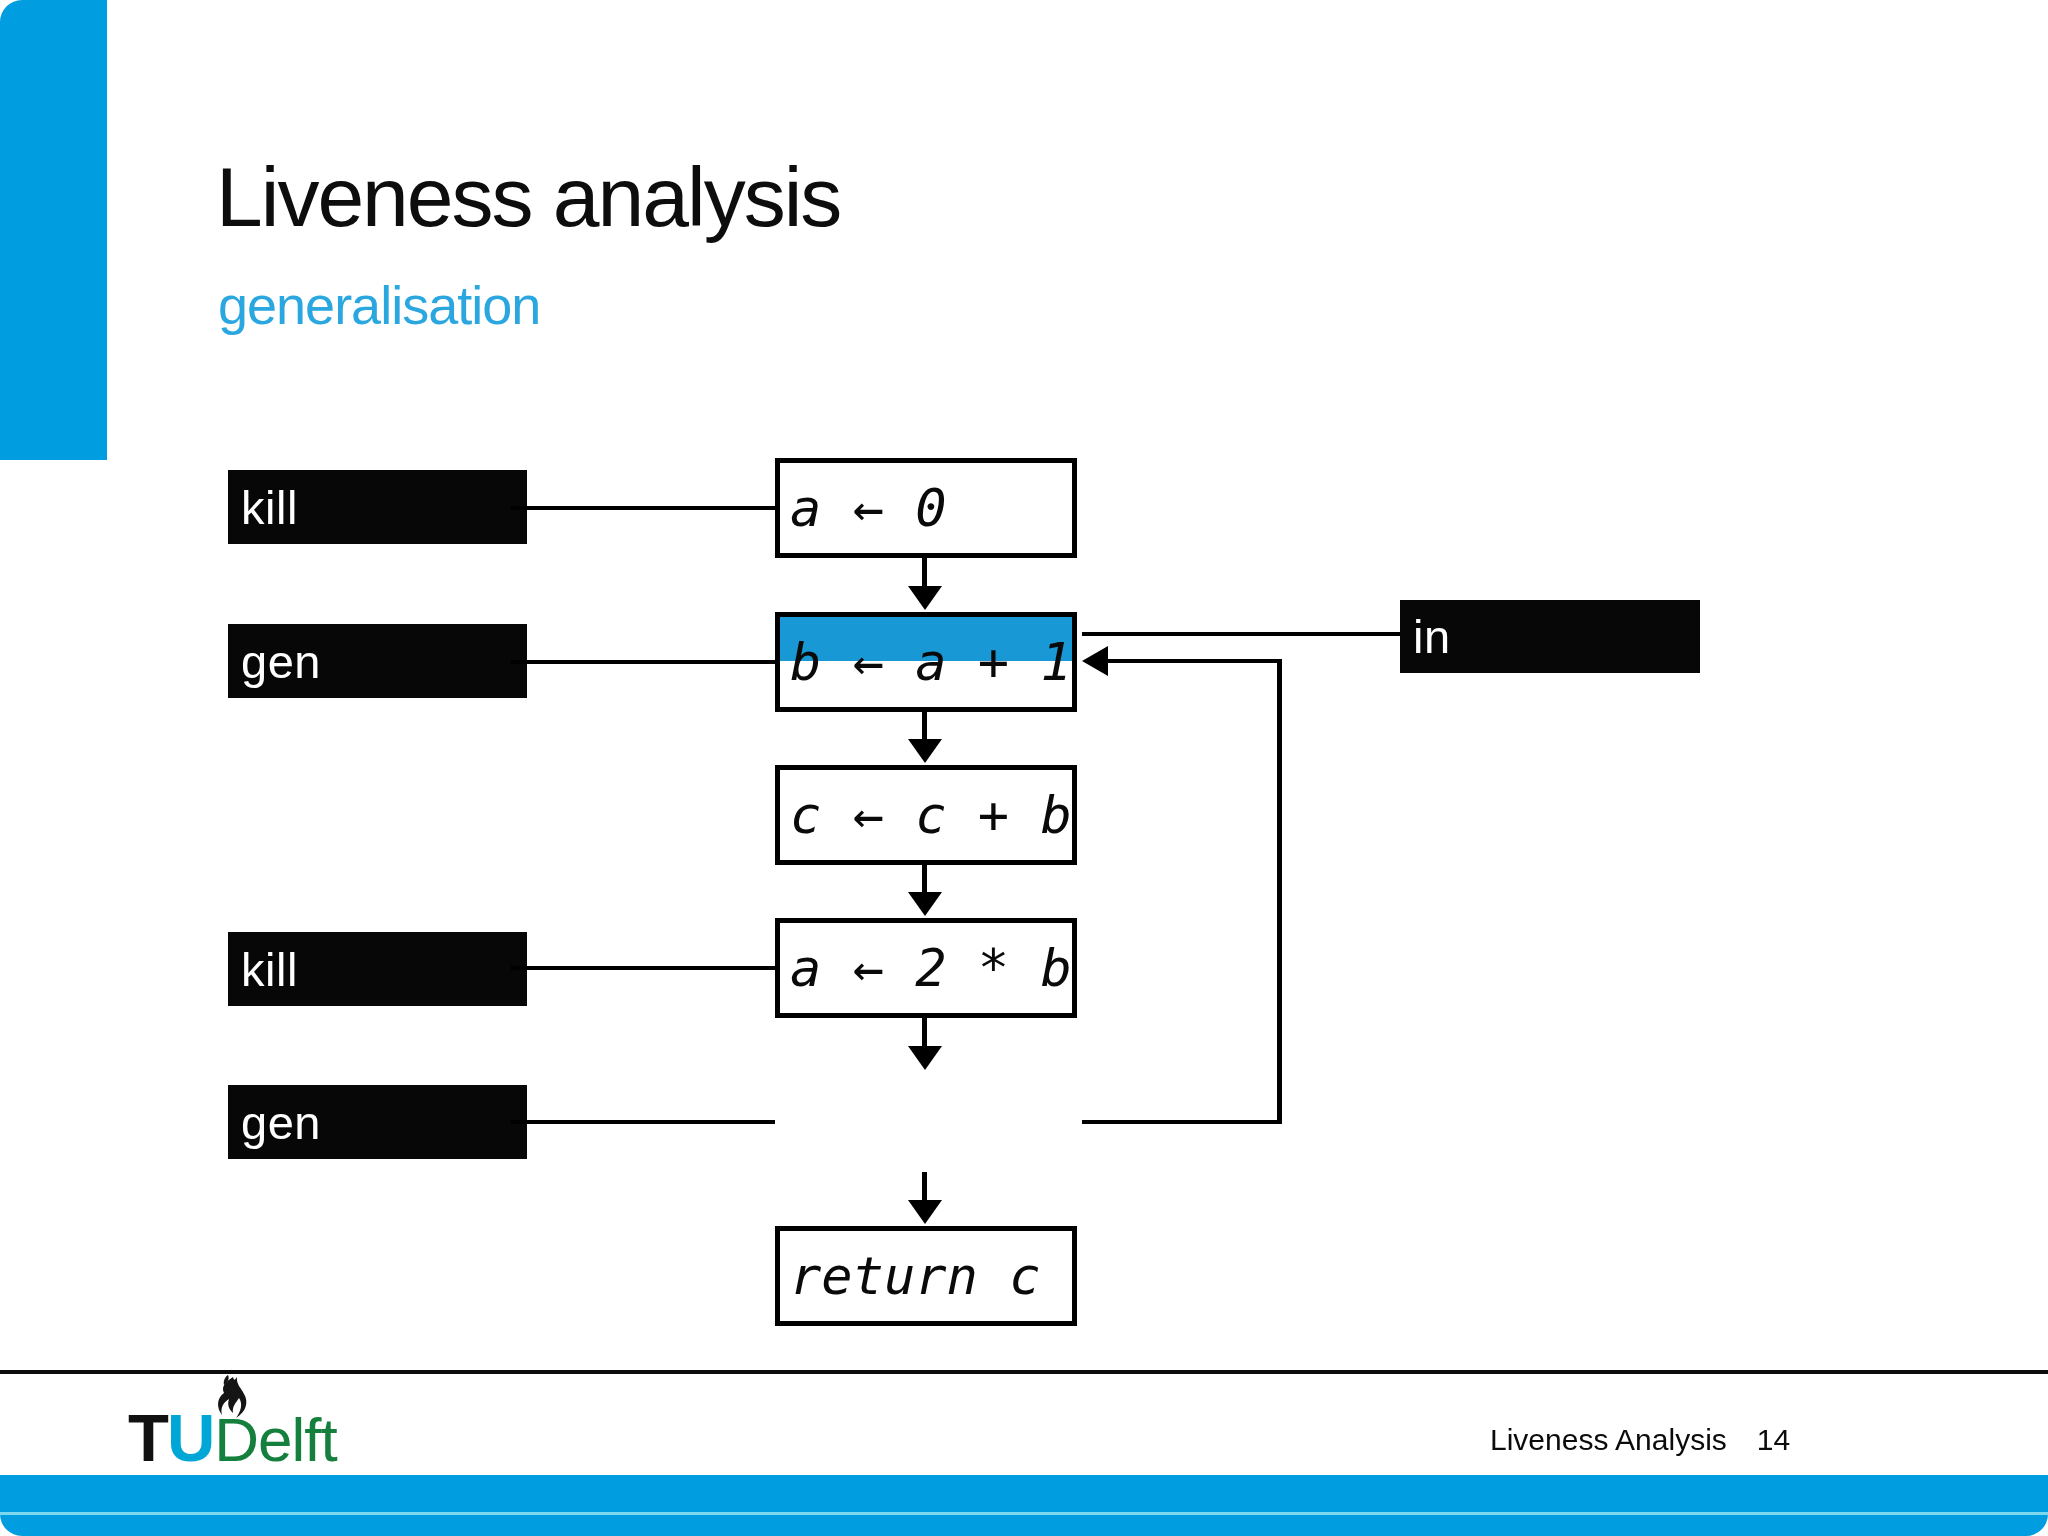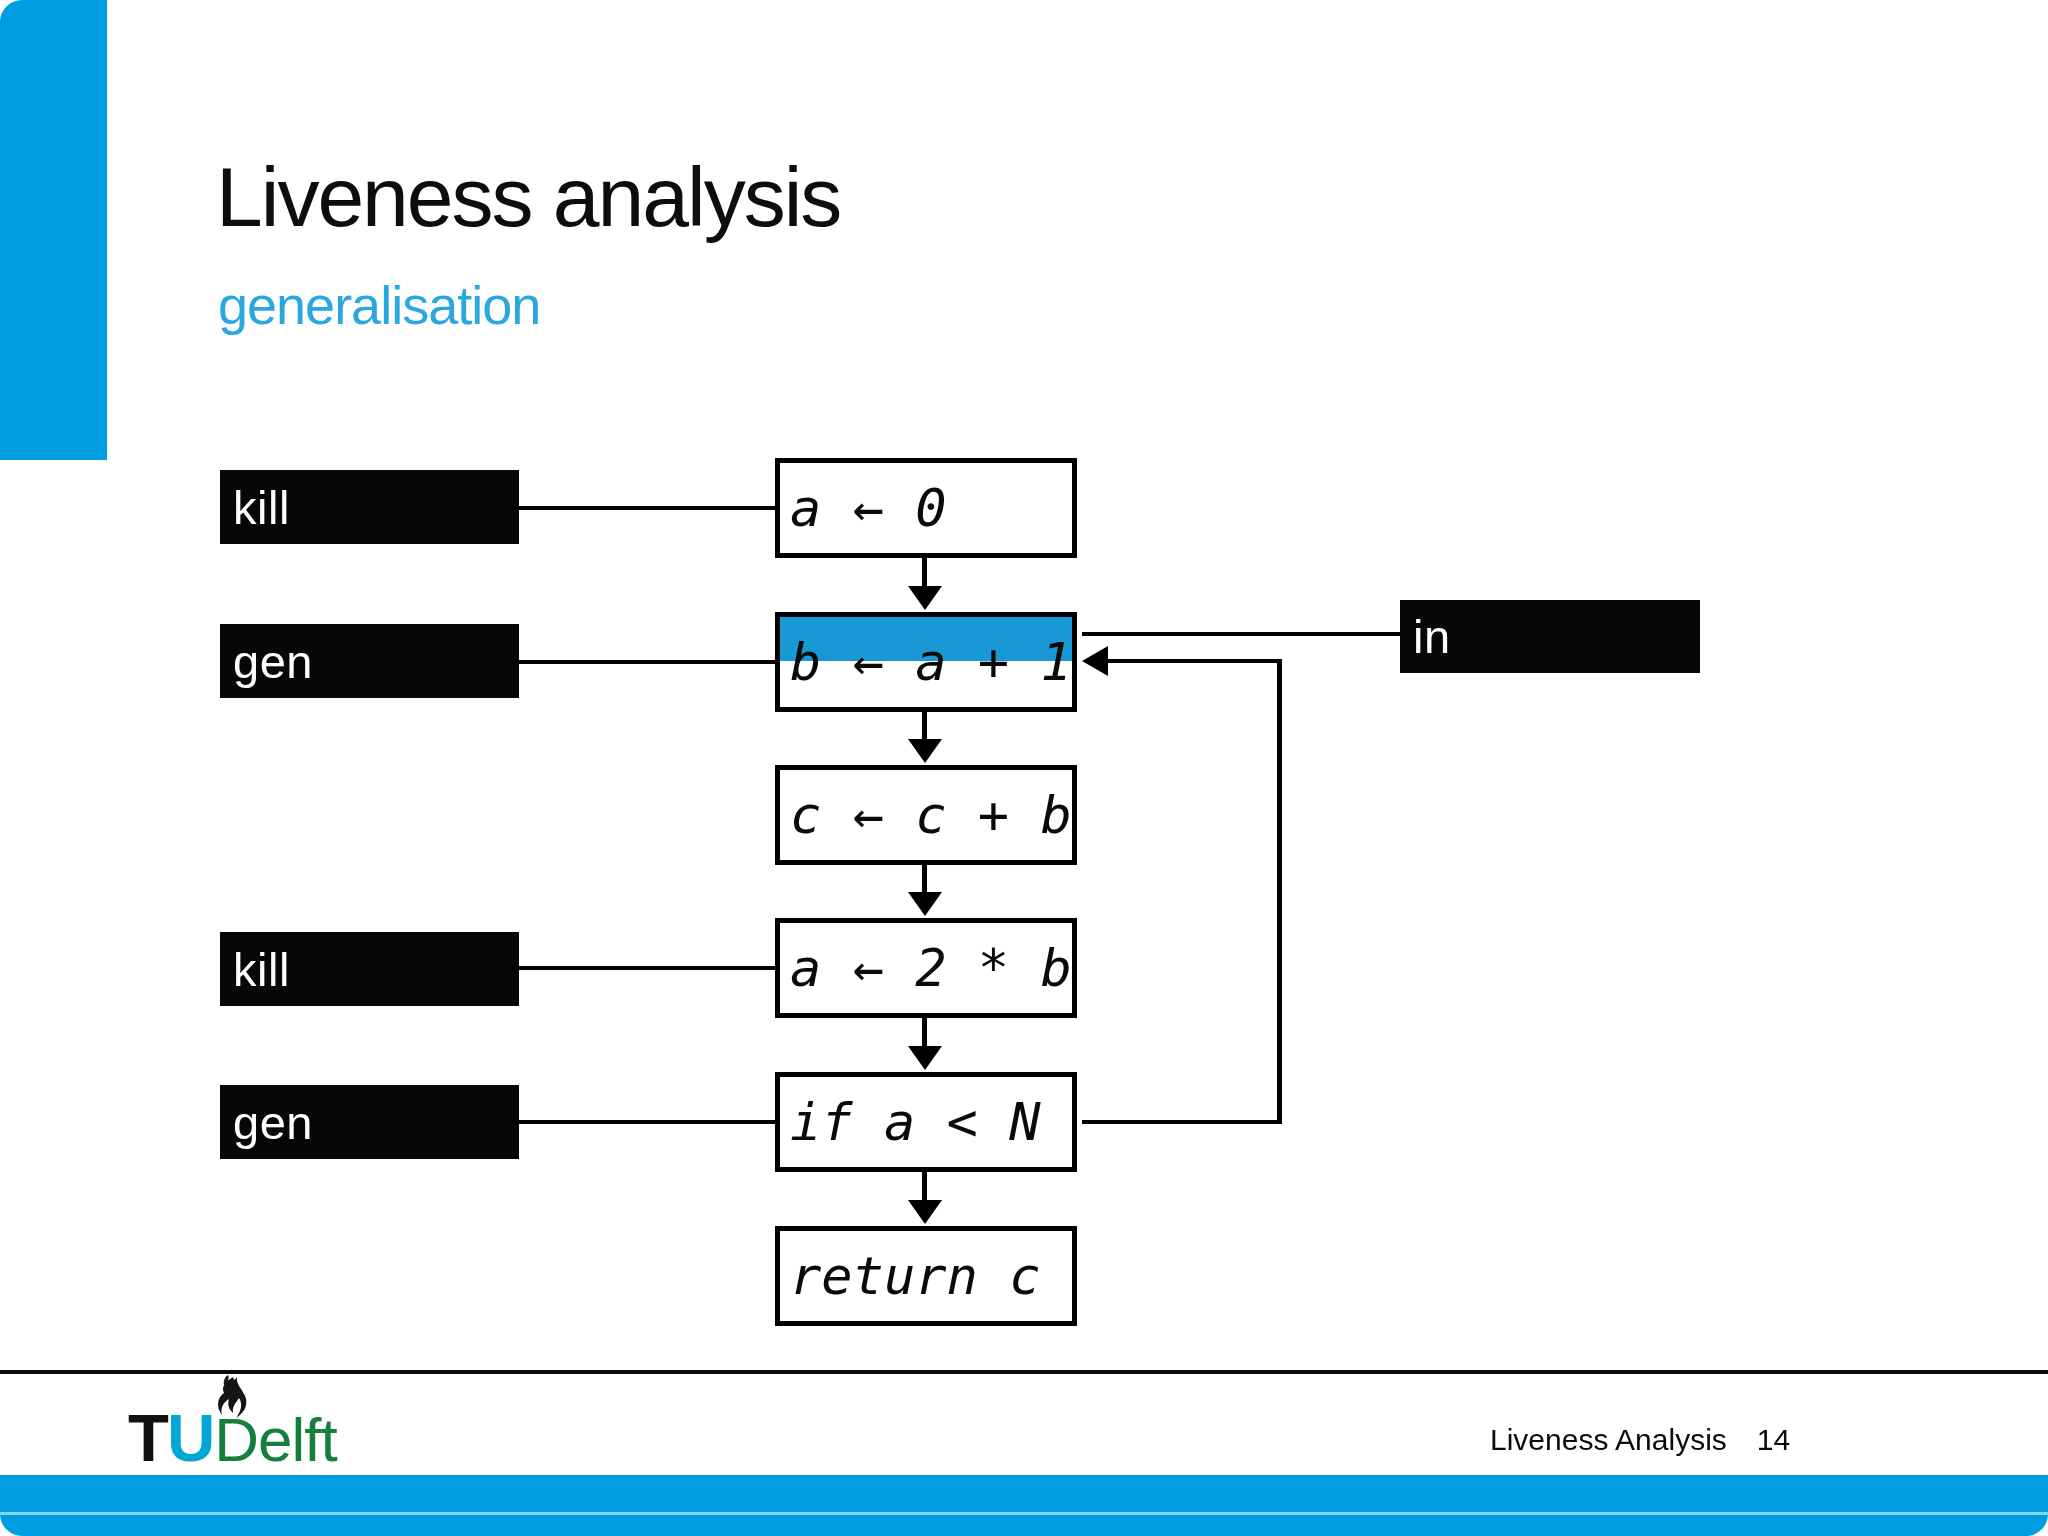--- a/index.html
+++ b/index.html
@@ -42,21 +42,21 @@
   .node.highlighted {
     background:linear-gradient(to bottom, var(--highlight-blue) 0%, var(--highlight-blue) 49%, #ffffff 49%, #ffffff 100%);
   }
 
   
   .side-label {
     width:299px; height:74px; background:#070707; color:#ffffff;
     font-size:47px; display:flex; align-items:center; padding-left:13px;
     box-sizing:border-box; letter-spacing:0.5px;
   }
-  .ll { left:220px; }
+  .ll { left:228px; }
   .rl { left:1400px; width:300px; height:73px; }
 
   
   .hline { height:4px; background:#000; }
   .vline { width:5px;  background:#000; }
 
   
   .arrow-down {
     width:0; height:0;
     border-left:17px solid transparent; border-right:17px solid transparent;
@@ -104,21 +104,20 @@
   <div class="abs hline" style="left:511px; top:506px;  width:264px"></div>
   <div class="abs hline" style="left:511px; top:660px;  width:264px"></div>
   <div class="abs hline" style="left:511px; top:966px;  width:264px"></div>
   <div class="abs hline" style="left:511px; top:1120px; width:264px"></div>
   <div class="abs hline" style="left:1082px; top:632px; width:318px"></div>
 
   <div class="abs node" style="top:458px">a ← 0</div>
   <div class="abs node highlighted" style="top:612px">b ← a + 1</div>
   <div class="abs node" style="top:765px">c ← c + b</div>
   <div class="abs node" style="top:918px">a ← 2 * b</div>
-  <div class="abs node" style="top:1072px">if a &lt; N</div>
   <div class="abs node" style="top:1226px">return c</div>
 
   <div class="abs vline" style="left:922px; top:558px;  height:28px"></div>
   <div class="abs arrow-down" style="left:908px; top:586px"></div>
 
   <div class="abs vline" style="left:922px; top:712px;  height:27px"></div>
   <div class="abs arrow-down" style="left:908px; top:739px"></div>
 
   <div class="abs vline" style="left:922px; top:865px;  height:27px"></div>
   <div class="abs arrow-down" style="left:908px; top:892px"></div>

